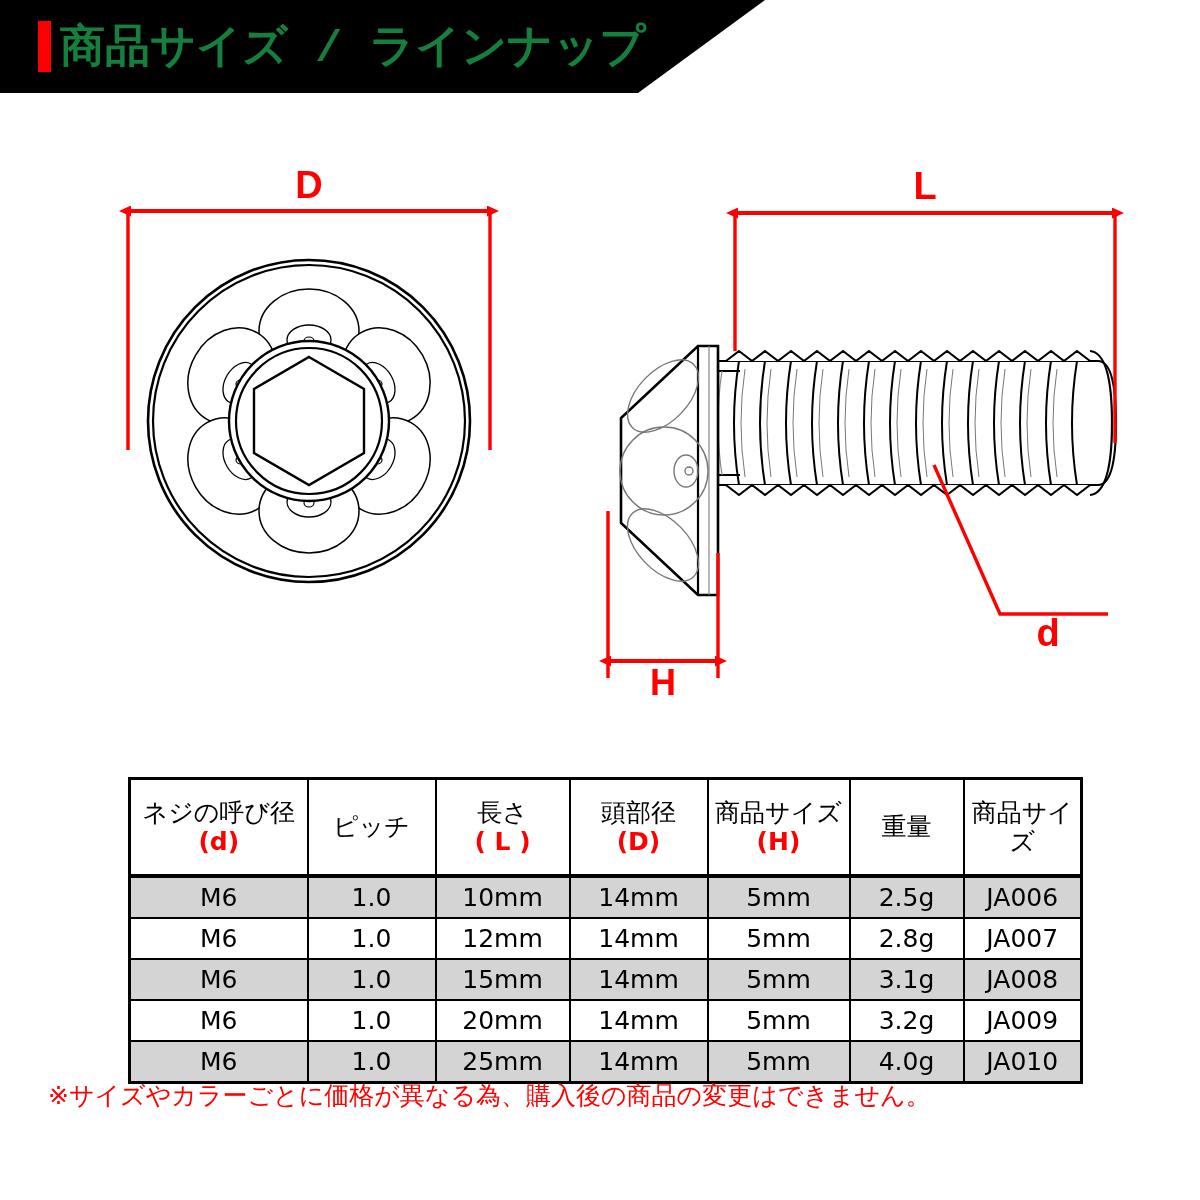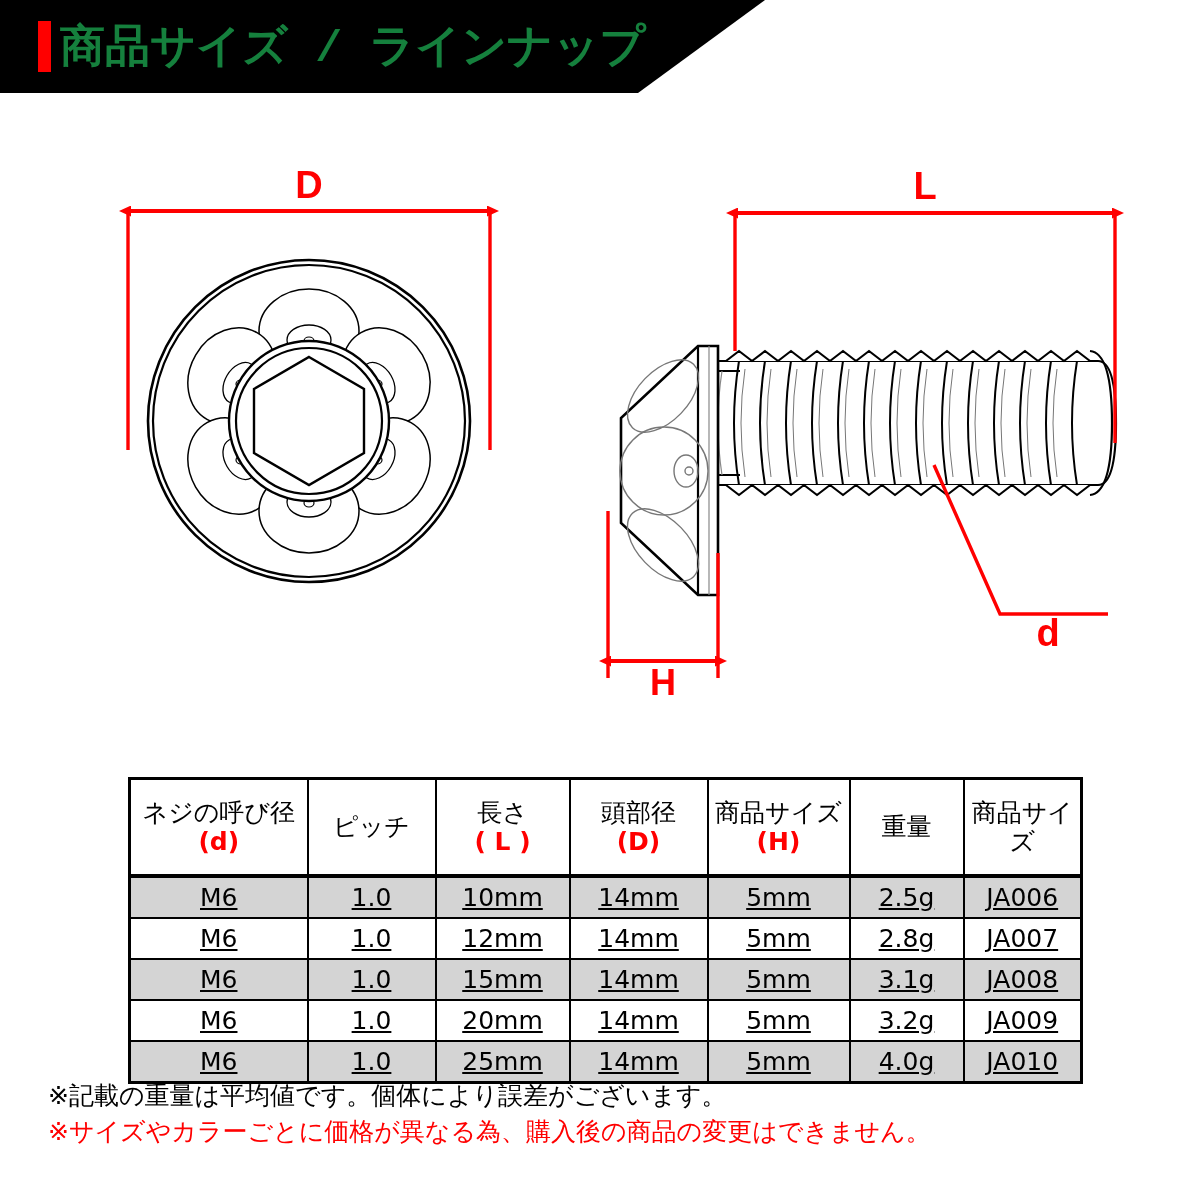--- a/index.html
+++ b/index.html
@@ -74,21 +74,20 @@
   #spec-table thead th {
     height: 94px;
     font-weight: normal;
     font-size: 25px;
     line-height: 1.18;
   }
   #spec-table thead tr th { border-bottom: 4px solid #000; }
   #spec-table tbody td {
     height: 39px;
     font-size: 25px;
-    text-decoration: underline;
   }
   #spec-table tbody tr.row-shaded td { background: #d4d4d4; }
   .hdr-main { display: block; color: #000; }
   .hdr-sym  { display: block; color: #ff0000; font-weight: bold; }
   #spec-table { border: 3px solid #000; }
 
   
   #footnotes {
     position: absolute;
     left: 48px; top: 1078px;
@@ -361,15 +360,14 @@
         <td>14mm</td>
         <td>5mm</td>
         <td>4.0g</td>
         <td>JA010</td>
       </tr>
     </tbody>
   </table>
 </div>
 
 <div id="footnotes">
-  <div class="footnote-line fn-black">※記載の重量は平均値です。個体により誤差がございます。</div>
   <div class="footnote-line fn-red">※サイズやカラーごとに価格が異なる為、購入後の商品の変更はできません。</div>
 </div>
 
 </body></html>

